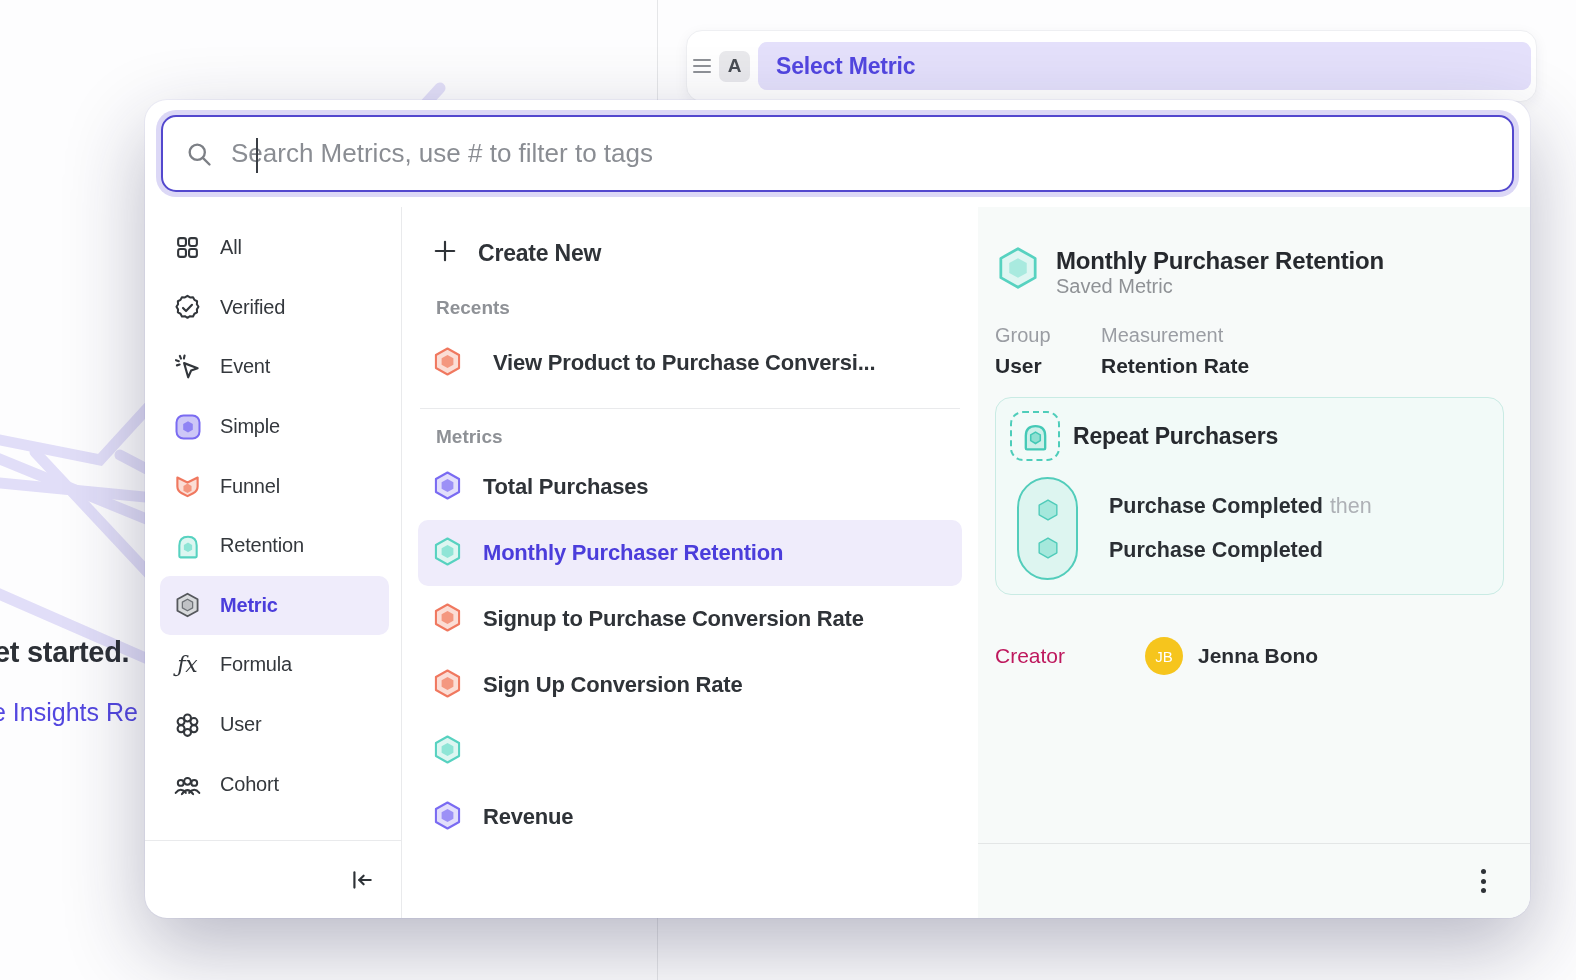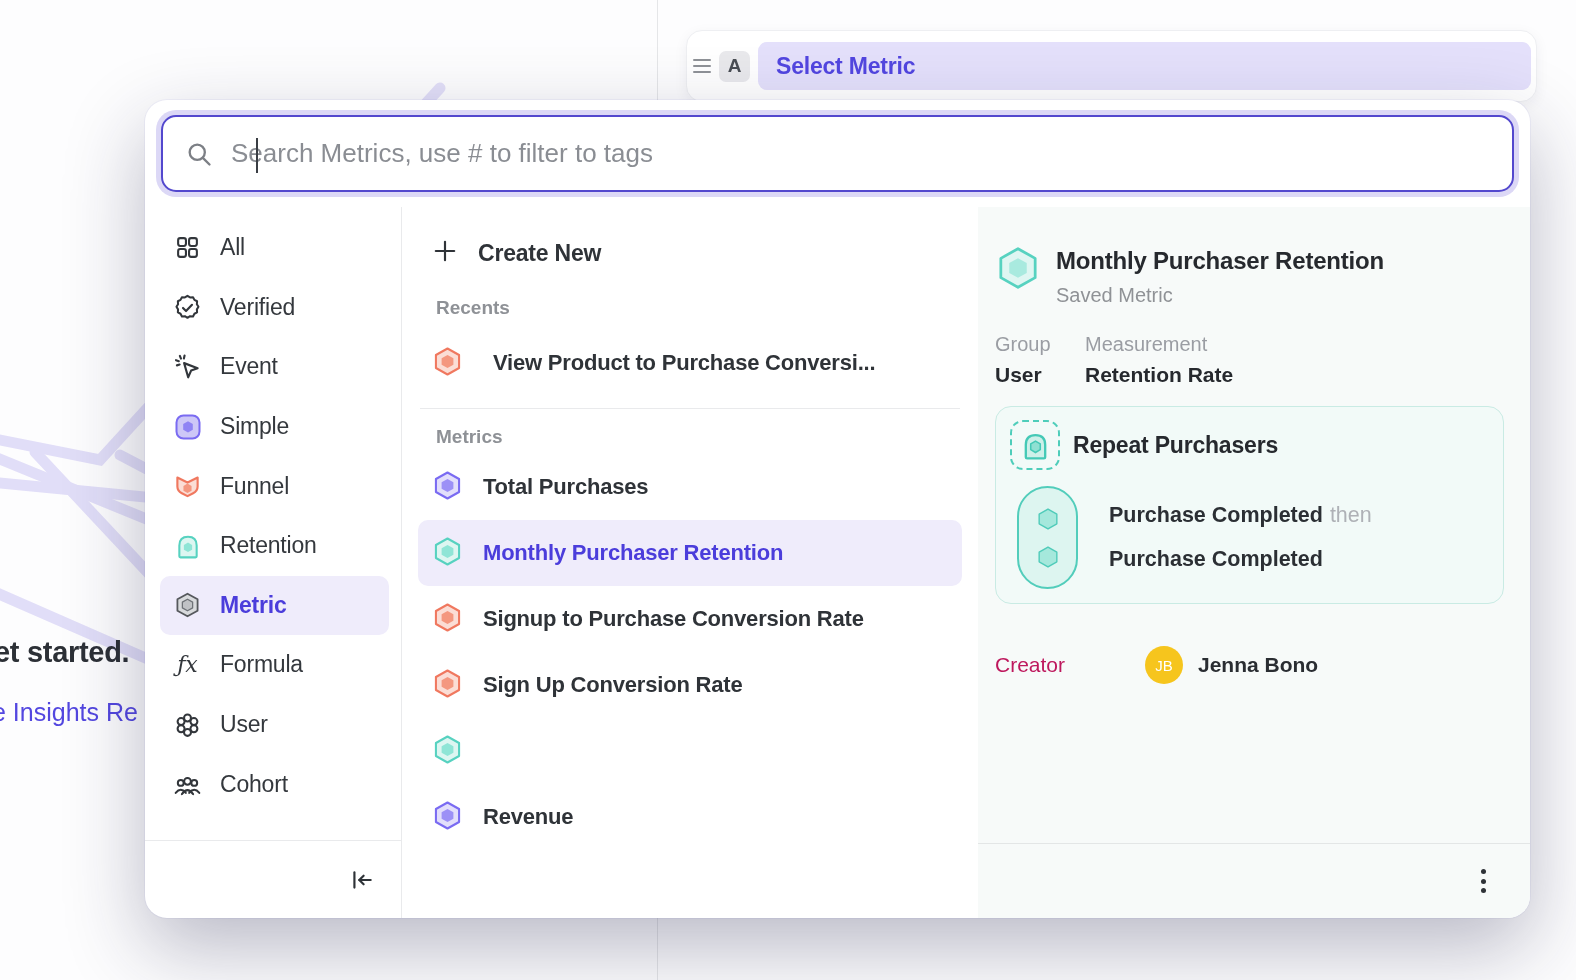--- a/index.html
+++ b/index.html
@@ -69,21 +69,21 @@
   
   .modal-body { flex:1; display:flex; min-height:0; margin-top:15px; }
 
   
   .sidebar { width:257px; border-right:1px solid #e9eaec; display:flex; flex-direction:column; }
   .sidebar-items { padding:11px 0 0 15px; }
   .side-item {
     height:59.6px; display:flex; align-items:center; gap:19px;
     padding-left:14px; margin-right:12px; border-radius:10px; cursor:pointer;
   }
-  .side-item .lbl { font-size:23px; font-weight:500; color:#34383d; letter-spacing:-0.2px; }
+  .side-item .lbl { font-size:20px; font-weight:500; color:#34383d; letter-spacing:-0.2px; }
   .side-item.selected { background:#efecfb; }
   .side-item.selected .lbl { color:#4b3ddb; font-weight:600; }
   .side-item .ic { width:27px; height:27px; display:flex; align-items:center; justify-content:center; }
   .sidebar-footer {
     margin-top:auto; border-top:1px solid #e9eaec; height:78px;
     display:flex; align-items:center; justify-content:flex-end; padding-right:26px;
   }
   .collapse-btn { cursor:pointer; display:flex; }
 
   
@@ -99,22 +99,22 @@
   .list-row.selected { background:#efecfb; }
   .list-row.selected .lbl { color:#4b3ddb; }
   .list-row.recent { height:64px; margin-top:6px;gap:30px; }
   .mid-divider { height:1px; background:#e9eaec; margin:13px 2px 2px 2px; flex:0 0 auto; }
 
   
   .detail { width:552px; background:#f7faf9; display:flex; flex-direction:column; }
   .detail-scroll { flex:1; padding:38px 26px 0 17px; }
   .detail-head { display:flex; gap:15px; }
   .detail-title { font-size:24px; font-weight:700; color:#26292e; letter-spacing:-0.2px; padding-top:2px; }
-  .detail-sub { font-size:20px; color:#8f9296; margin-top:9px; }
-  .meta-row { display:flex; gap:24px; margin-top:26px; }
+  .detail-sub { font-size:20px; color:#8f9296; }
+  .meta-row { display:flex; gap:40px; margin-top:26px; }
   .meta-label { font-size:20px; color:#9a9da3; }
   .meta-value { font-size:21px; font-weight:700; color:#26292e; margin-top:7px; }
   .meta-col.group { min-width:66px; }
 
   .saved-card {
     margin-top:19px; border:1.5px solid #c9ebe4; background:#f2faf8;
     border-radius:16px; padding:13px 14px 14px 14px;
   }
   .saved-card-head { display:flex; align-items:center; gap:13px; }
   .dashed-ic {

